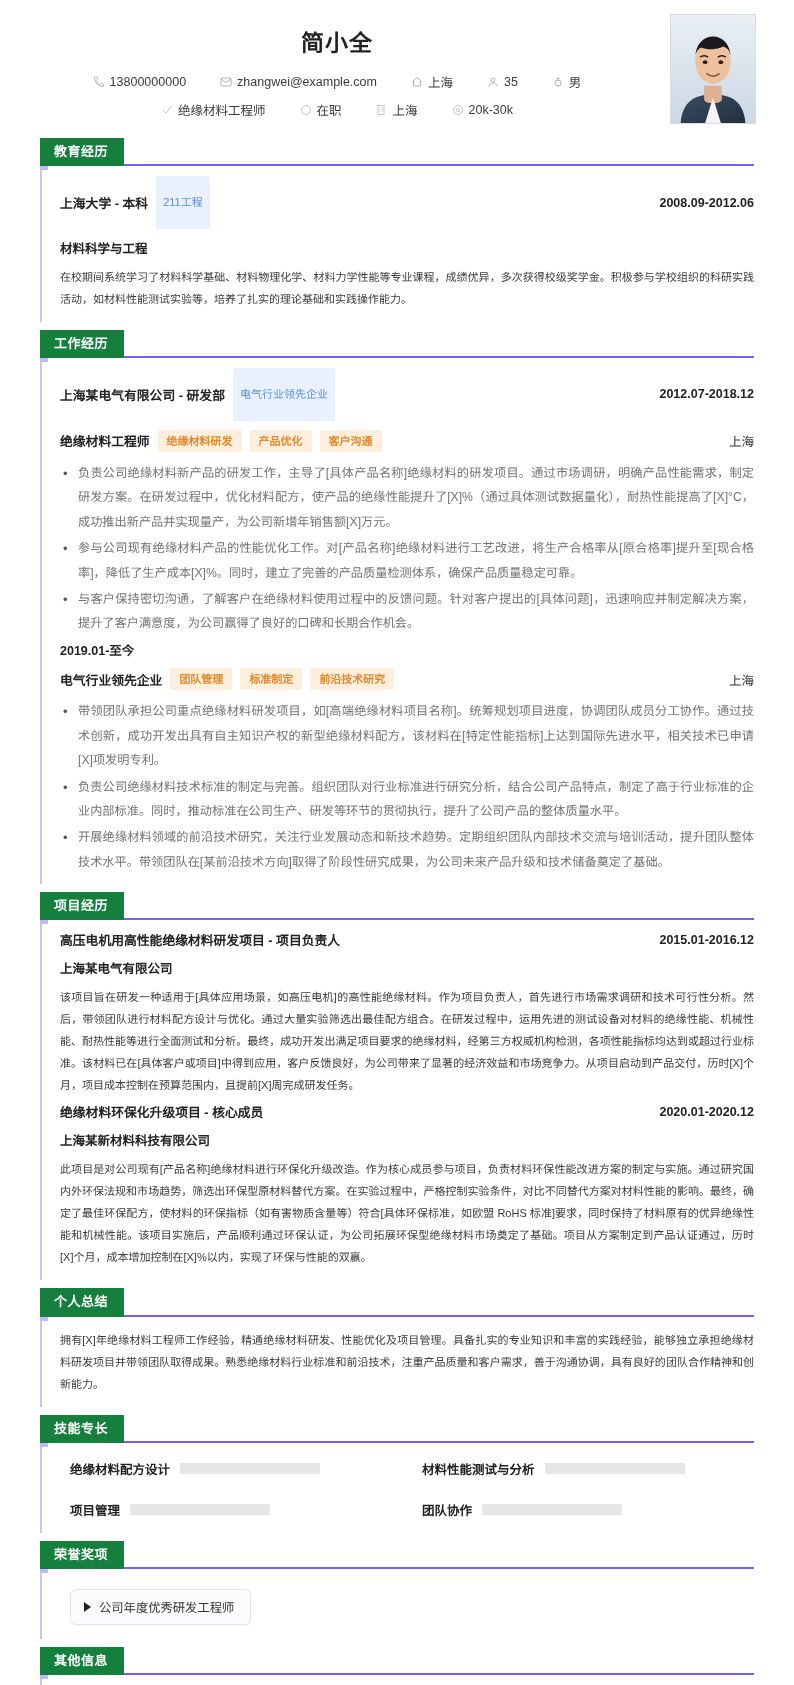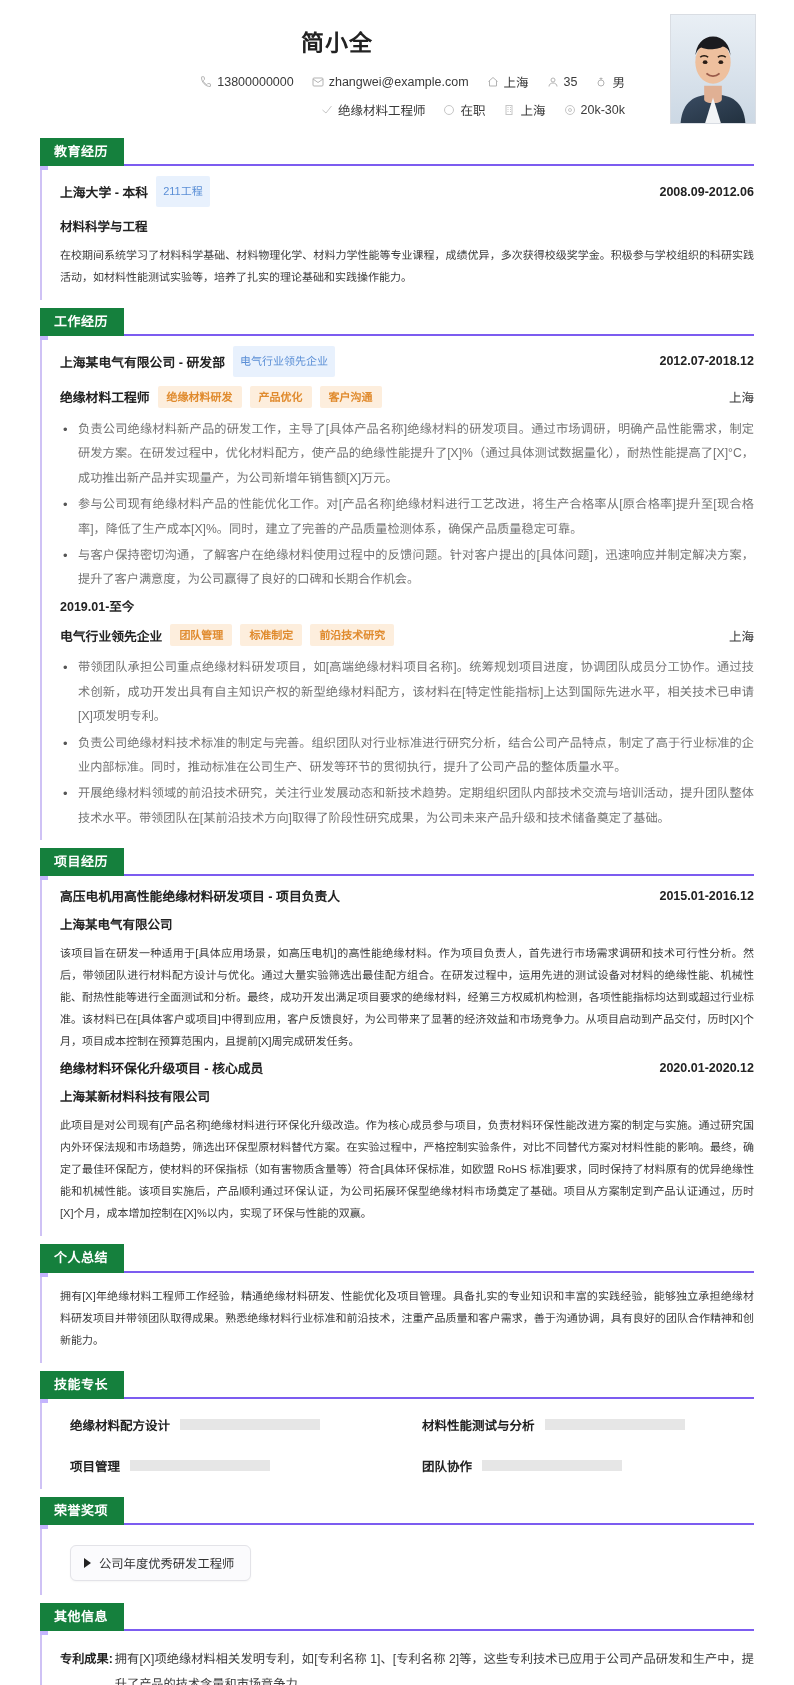--- a/index.html
+++ b/index.html
@@ -12,22 +12,22 @@
   }
   .page { width: 794px; padding: 0 0 24px 0; position: relative; }
 
   
   .header { position: relative; padding: 18px 40px 10px 40px; min-height: 135px; }
   .name {
     text-align: center; font-size: 23px; font-weight: 700; color: #222;
     letter-spacing: 1px; margin: 6px 0 14px 0; padding-right: 120px;
   }
   .meta-row {
-    display: flex; justify-content: flex-end; align-items: center;
-    flex-wrap: wrap; gap: 0px; font-size: 12.5px; color: #444;
+    display: flex; justify-content: center; align-items: center;
+    flex-wrap: wrap; gap: 16px; font-size: 12.5px; color: #444;
     padding-right: 120px; margin-bottom: 9px;
   }
   .meta-item { display: inline-flex; align-items: center; margin: 0 9px; white-space: nowrap; }
   .meta-item .mi { margin-right: 5px; display: inline-flex; color: #b3b3b3; }
   .meta-item .mt { color: #3a3a3a; }
   svg.ico { display: block; }
 
   .photo {
     position: absolute; top: 14px; right: 38px;
     width: 86px; height: 110px; border: 1px solid #d9dde3;
@@ -60,21 +60,21 @@
     display: flex; align-items: center; justify-content: space-between;
     gap: 8px; margin-bottom: 9px;
   }
   .entry-left { display: flex; align-items: center; flex-wrap: wrap; gap: 8px; min-width:0; }
   .entry-title { font-size: 12.8px; font-weight: 700; color: #222; }
   .entry-date { font-size: 12.5px; font-weight: 700; color: #222; white-space: nowrap; }
   .entry-loc { font-size: 12.5px; color: #333; white-space: nowrap; }
 
   .tag-blue {
     background: #e8f1fd; color: #5b8fd6; font-size: 11px;
-    padding: 7px 7px; border-radius: 2px; line-height: 1.5; font-weight: 400;
+    padding: 18px 7px; border-radius: 2px; line-height: 1.5; font-weight: 400;
   }
   .tag-orange {
     background: #fdeedd; color: #e08b2e; font-size: 11px;
     padding: 3px 9px; border-radius: 2px; line-height: 1.5; font-weight: 700;
   }
   .sub-title { font-size: 12.8px; font-weight: 700; color: #222; }
   .sub-plain { font-size: 12.5px; font-weight: 700; color: #222; margin-bottom: 9px; }
 
   .para {
     font-size: 11px; line-height: 2.0; color: #3b3b3b;

